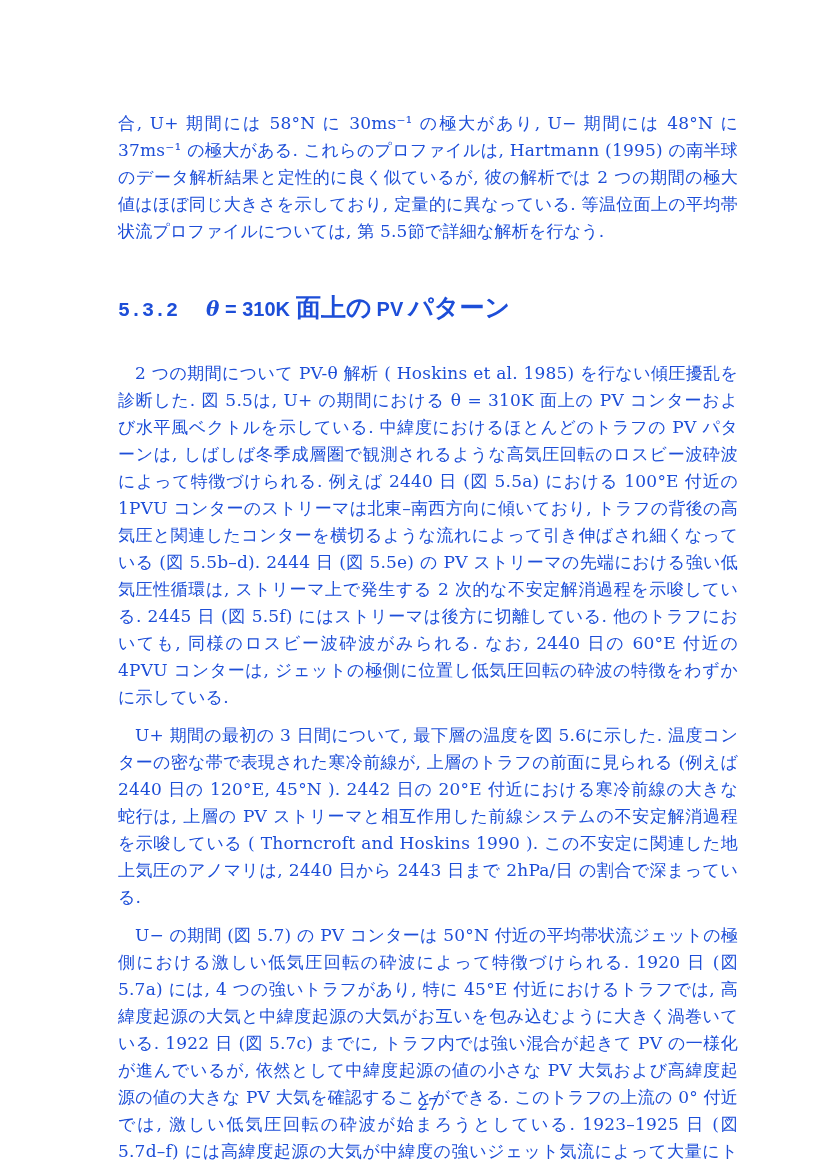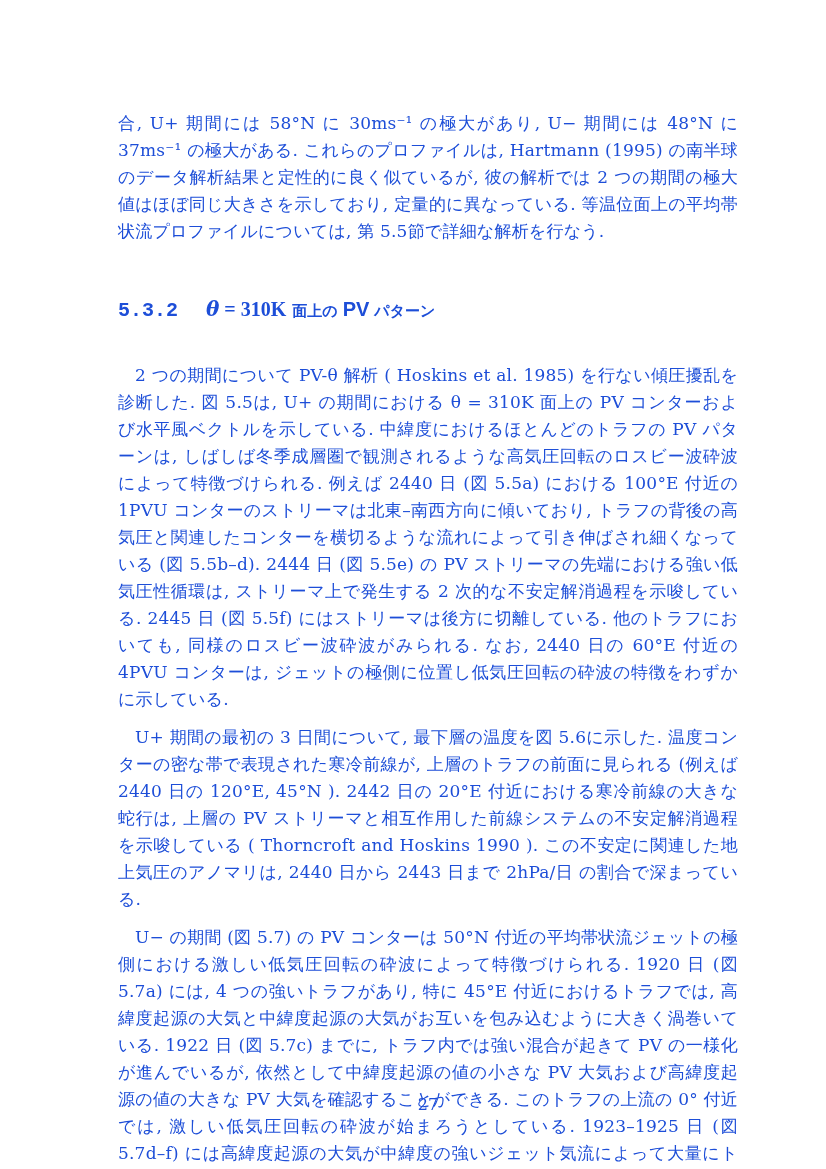--- a/index.html
+++ b/index.html
@@ -45,26 +45,26 @@
   }
   .section-heading .h-num {
     font-family: Liberation Mono, monospace;
     margin-right: 28px;
   }
   .section-heading .h-theta {
     font-style: italic;
     font-family: "DejaVu Serif", "Liberation Serif", serif;
   }
   .section-heading .h-eq {
-    font-family: Liberation Serif, serif;
+    font-family: Liberation Sans, sans-serif;
     margin-right: 6px;
   }
   .section-heading .h-jp {
     font-family: Liberation Mono, monospace;
-    font-size: 15px;
+    font-size: 25px;
   }
   .section-heading .h-latin {
     font-family: Liberation Sans, sans-serif;
     margin: 0 5px;
   }
   .page-number {
     position: absolute;
     top: 1087px;
     left: 118px;
     width: 620px;

